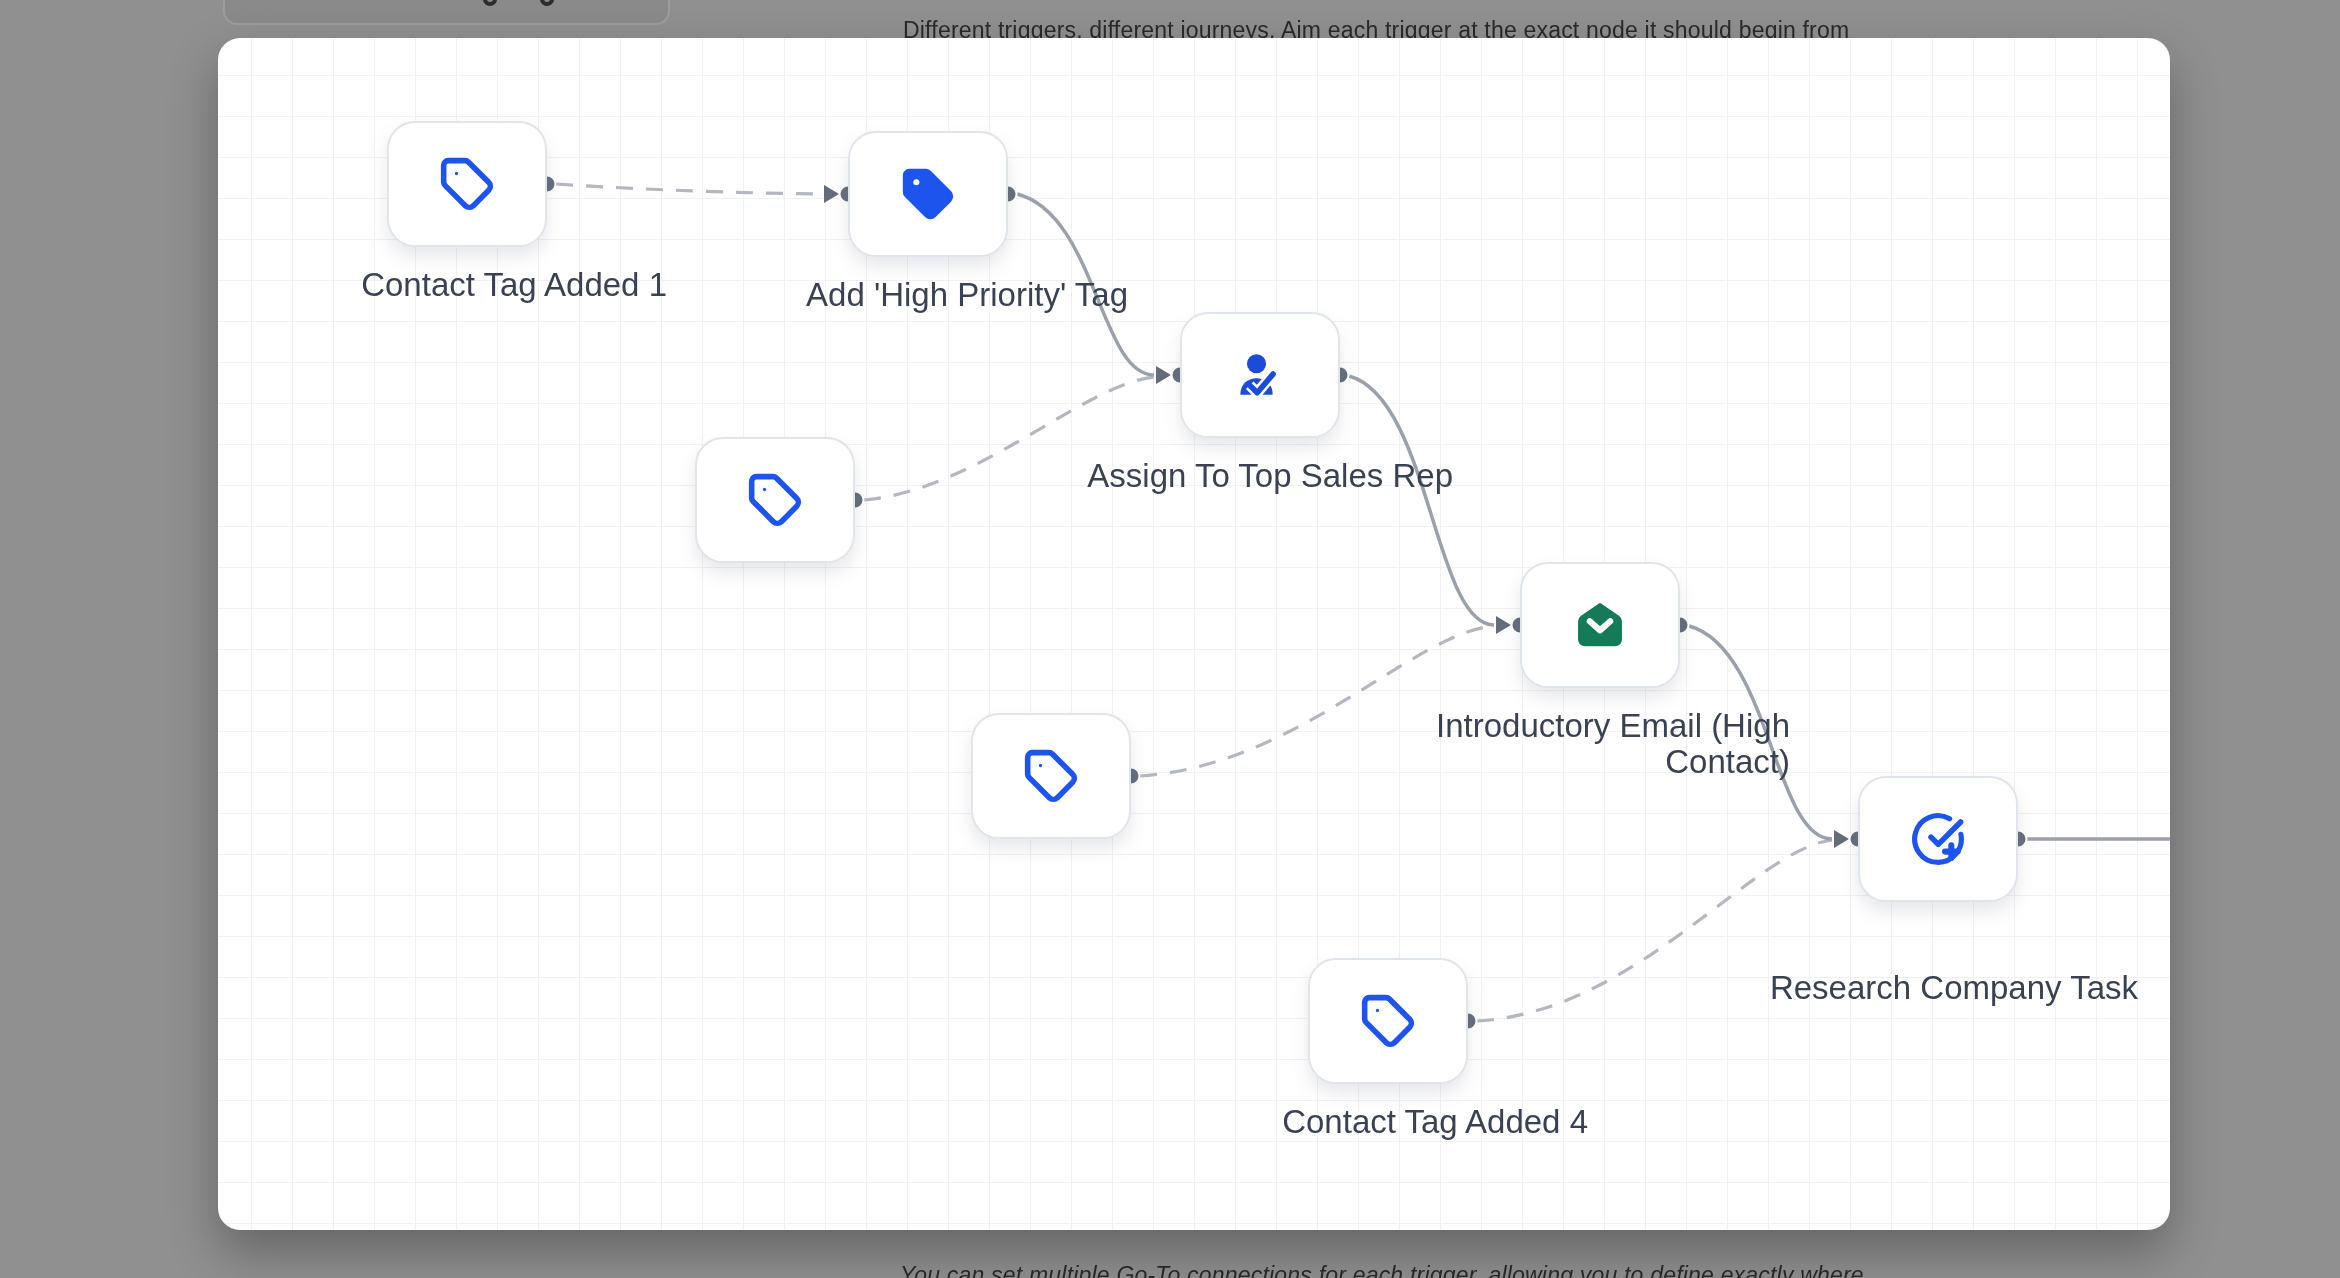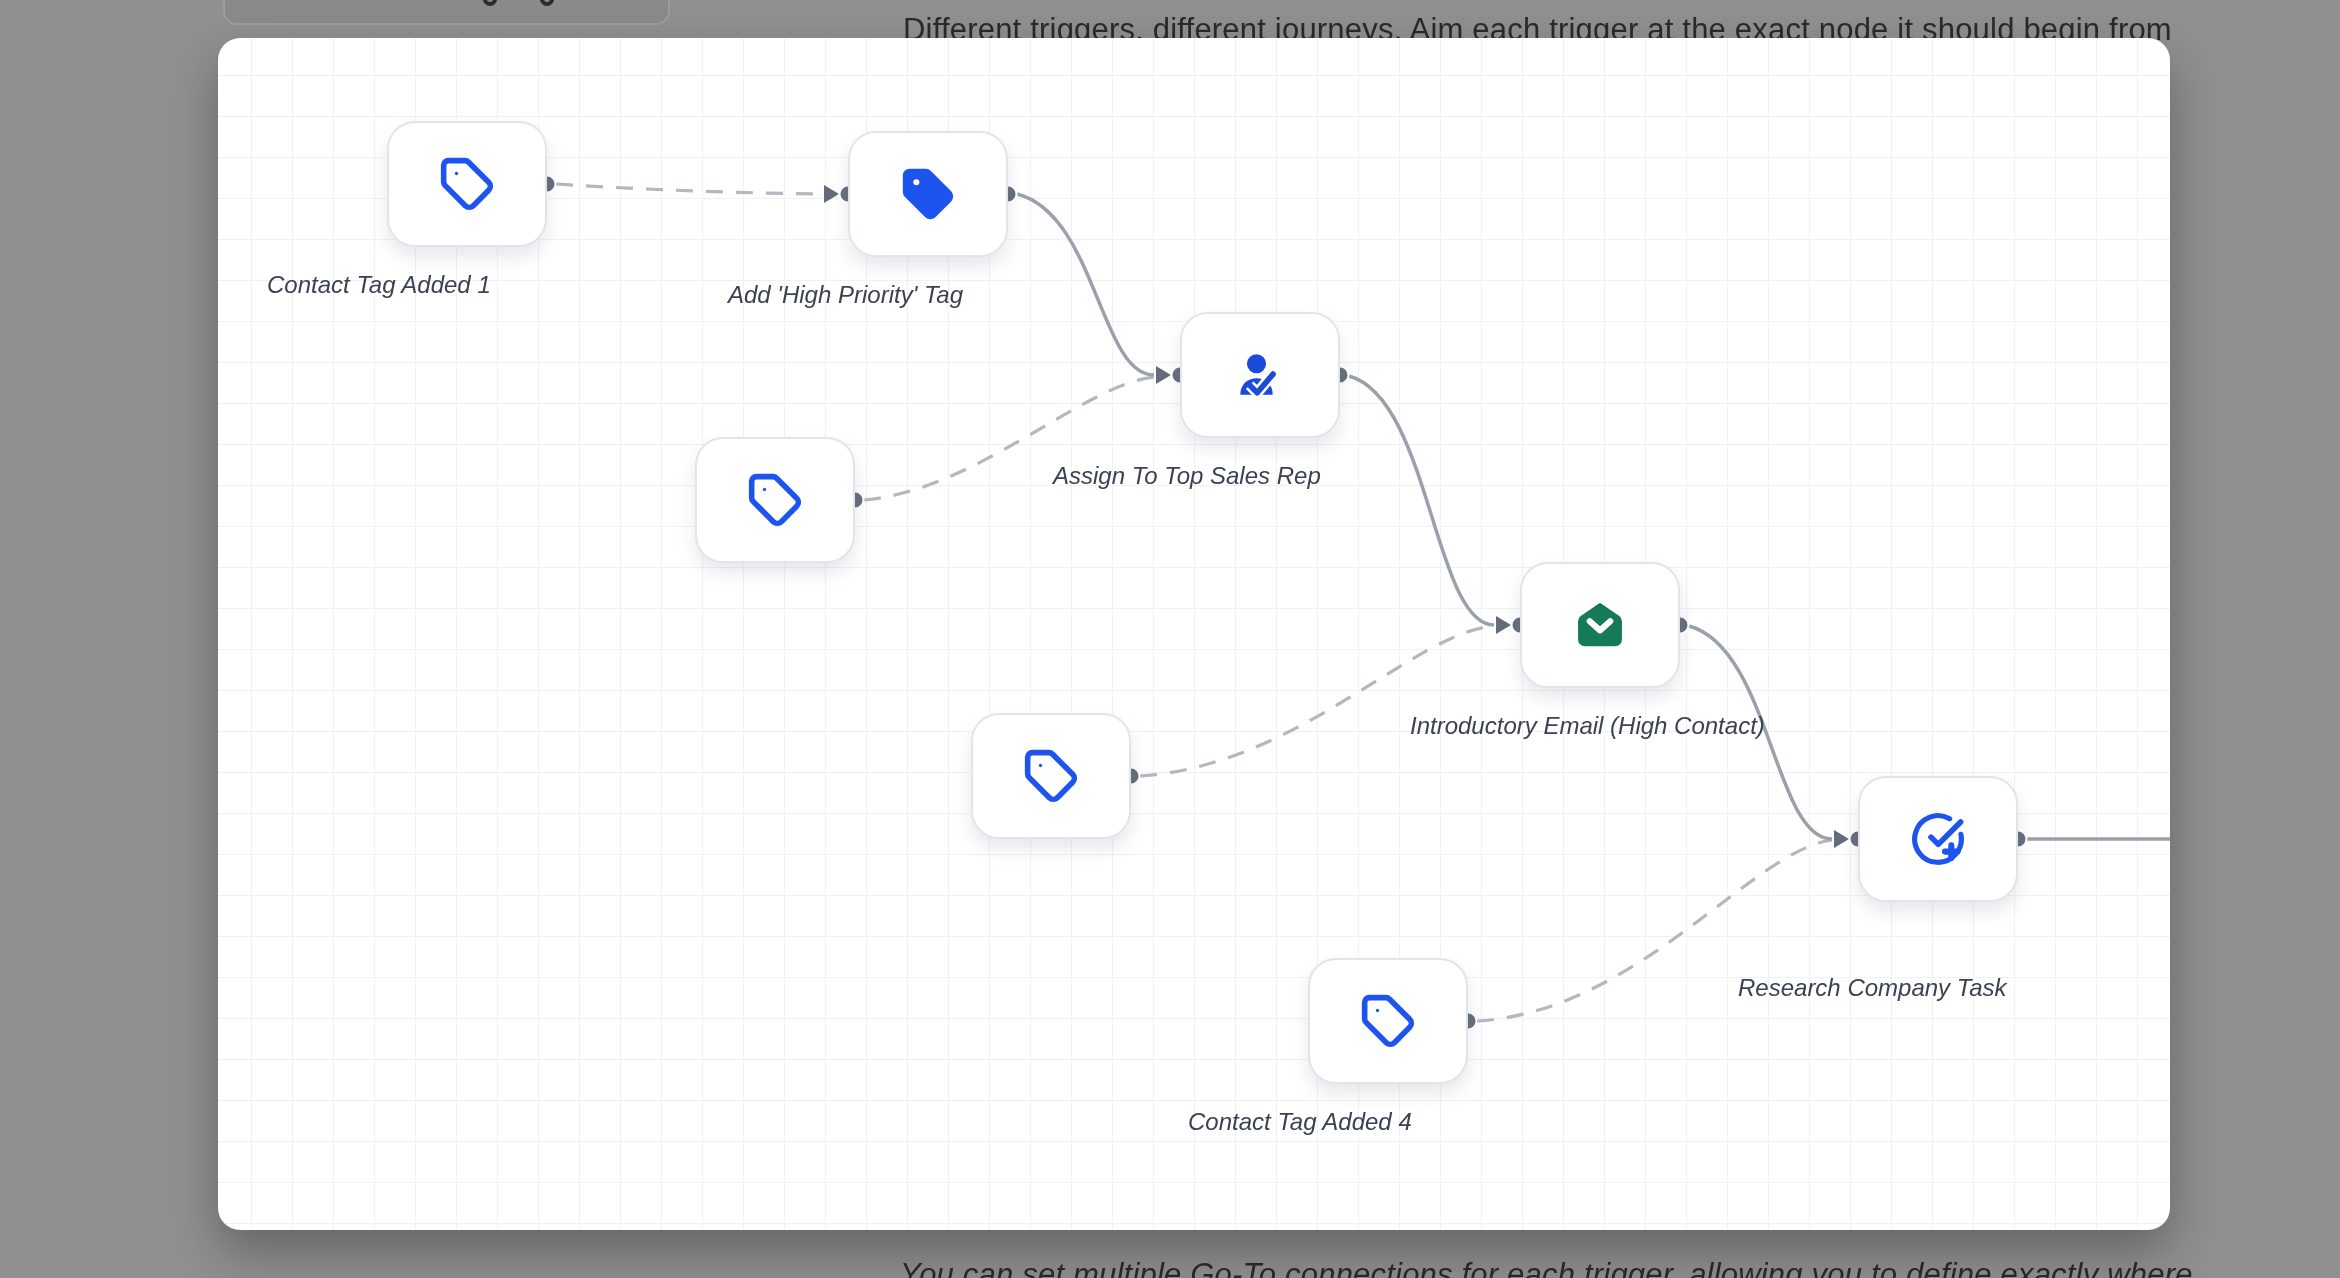--- a/index.html
+++ b/index.html
@@ -3,21 +3,21 @@
 <meta charset="utf-8">
 <style>
   html,body{margin:0;padding:0;}
   body{
     width:2340px;height:1278px;position:relative;overflow:hidden;
     background:#909090;
     font-family:"Liberation Sans", sans-serif;
   }
   
   .behind-text{
-    position:absolute;color:#2a2a2a;font-size:31px;line-height:40px;
+    position:absolute;color:#2a2a2a;font-size:23px;line-height:40px;
     white-space:nowrap;letter-spacing:.2px;
   }
   .behind-text.italic{font-style:italic;}
   .behind-card{
     position:absolute;left:223px;top:0;width:447px;height:25px;
     background:#8a8a8a;border:2px solid #9d9d9d;border-top:none;
     border-radius:0 0 14px 14px;box-sizing:border-box;
   }
   .g-mark{
     position:absolute;width:14px;height:13px;top:-7px;
@@ -36,22 +36,22 @@
   .edges{position:absolute;left:0;top:0;}
   
   .node{
     position:absolute;width:160px;height:126px;background:#fff;
     border:2px solid #e1e4e9;border-radius:28px;box-sizing:border-box;
     display:flex;align-items:center;justify-content:center;
     box-shadow:0 10px 18px rgba(120,130,150,.18);
   }
   .node svg{width:56px;height:56px;display:block;}
   .node-label{
-    position:absolute;width:400px;text-align:left;
-    font-size:24px;line-height:36px;color:#3a4252;font-style:italic;
+    position:absolute;width:400px;text-align:right;
+    font-size:33px;line-height:36px;color:#3a4252;
   }
   .node-label.narrow{width:380px;}
 </style>
 </head>
 <body>
 
 <div class="behind-text" style="left:903px;top:10px;">Different triggers, different journeys. Aim each trigger at the exact node it should begin from</div>
 <div class="behind-text italic" style="left:900px;top:1255px;">You can set multiple Go-To connections for each trigger, allowing you to define exactly where</div>
 <div class="behind-card"></div>
 <div class="g-mark" style="left:483px;"></div>

